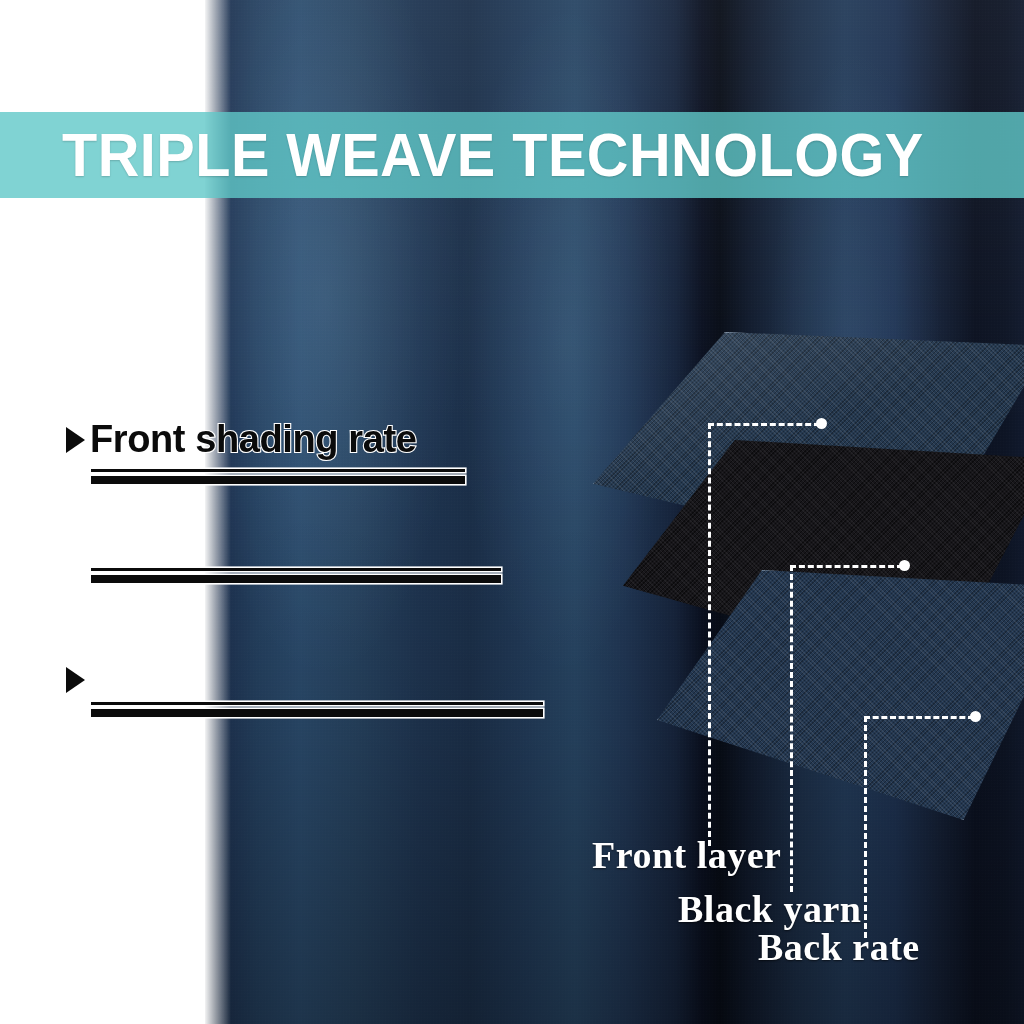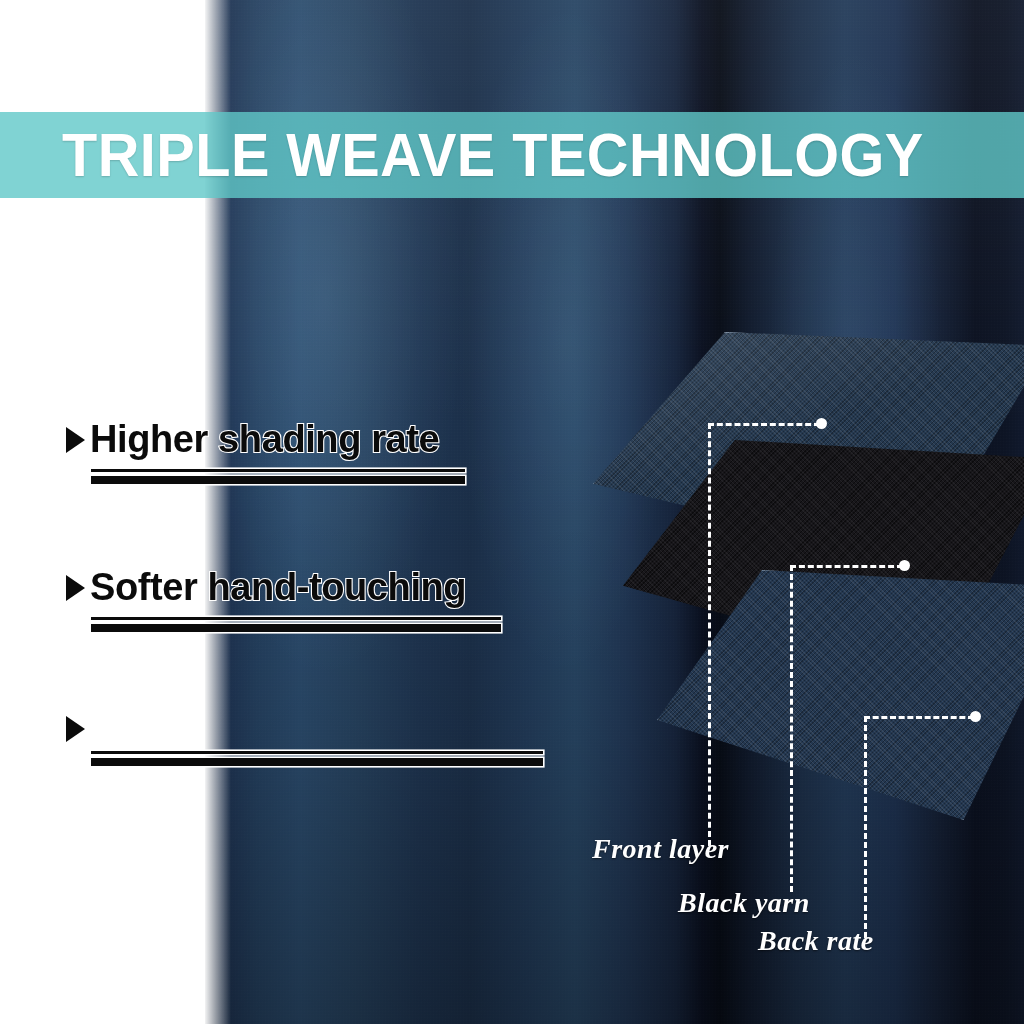--- a/index.html
+++ b/index.html
@@ -176,22 +176,22 @@
   }
   .dot{
     position:absolute;width:11px;height:11px;border-radius:50%;background:#ffffff;
   }
 
   
   .dlabel{
     position:absolute;
     color:#ffffff;
     font-family:"Liberation Serif",serif;
-    font-style:italic;font-weight:bold;
-    font-size:28px;
+    font-weight:bold;
+    font-size:38px;
     letter-spacing:0.5px;
     white-space:nowrap;
     text-shadow:0 1px 2px rgba(0,0,0,.55);
   }
   .lbl-front{left:592px;top:833px;}
   .lbl-yarn{left:678px;top:879px;margin-top:8px;}
   .lbl-back{left:758px;top:925px;}
 </style>
 </head>
 <body>
@@ -207,33 +207,29 @@
 
   <div class="banner">
     <div class="banner-title">TRIPLE WEAVE TECHNOLOGY</div>
   </div>
 
   <div class="features">
 
     <div class="feature">
       <div class="feature-head">
         <span class="bullet"></span>
-        <span class="feature-text">Higher shading rate</span>
+        <span class="feature-text">Front shading rate</span>
       </div>
       <div class="rule r1">
         <div class="thin"></div>
         <div class="thick"></div>
       </div>
     </div>
 
     <div class="feature">
-      <div class="feature-head">
-        <span class="bullet"></span>
-        <span class="feature-text">Softer hand-touching</span>
-      </div>
       <div class="rule r2">
         <div class="thin"></div>
         <div class="thick"></div>
       </div>
     </div>
 
     <div class="feature">
       <div class="feature-head">
         <span class="bullet"></span>
       </div>

